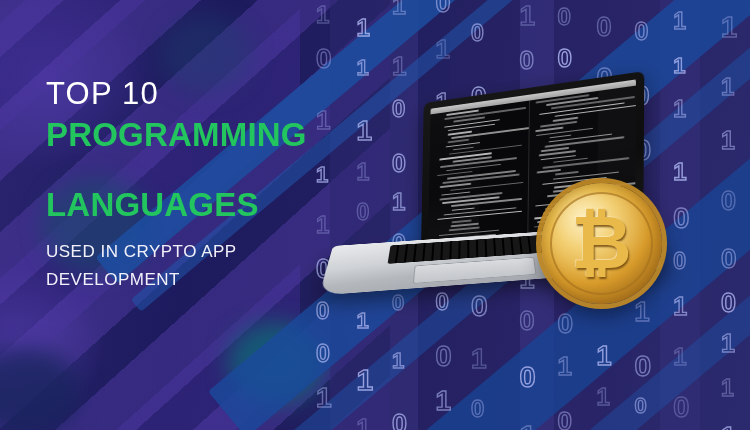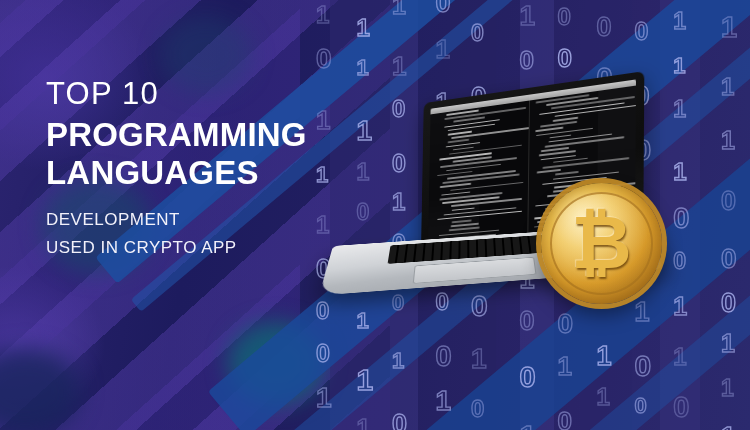--- a/index.html
+++ b/index.html
@@ -87,27 +87,27 @@
     font-size: 31px;
     letter-spacing: 1.2px;
     color: #ffffff;
     font-weight: 400;
     line-height: 1.06;
     white-space: nowrap;
   }
   .headline {
     font-size: 33px;
     font-weight: 700;
-    color: #ffffff;
+    color: #22c55e;
     letter-spacing: 0.2px;
     line-height: 1.16;
     margin-top: 5px;
     white-space: nowrap;
   }
-  .headline .l2 { display: block; }
+  .headline .l2 { display: block; margin-top: 32px; }
   .subcopy {
     margin-top: 14px;
     font-size: 17px;
     font-weight: 400;
     color: #f2f1fa;
     letter-spacing: 0.5px;
     line-height: 1.62;
   }
   .subcopy span { display: block; white-space: nowrap; }
 
@@ -446,19 +446,19 @@
     </div>
   </div>
 
   <div class="copy">
     <div class="kicker">TOP 10</div>
     <div class="headline">
       <span class="l1">PROGRAMMING</span>
       <span class="l2">LANGUAGES</span>
     </div>
     <div class="subcopy">
+      <span>USED IN CRYPTO APP</span>
       <span>DEVELOPMENT</span>
-      <span>USED IN CRYPTO APP</span>
     </div>
   </div>
 
 
 </div>
 
 </body></html>

